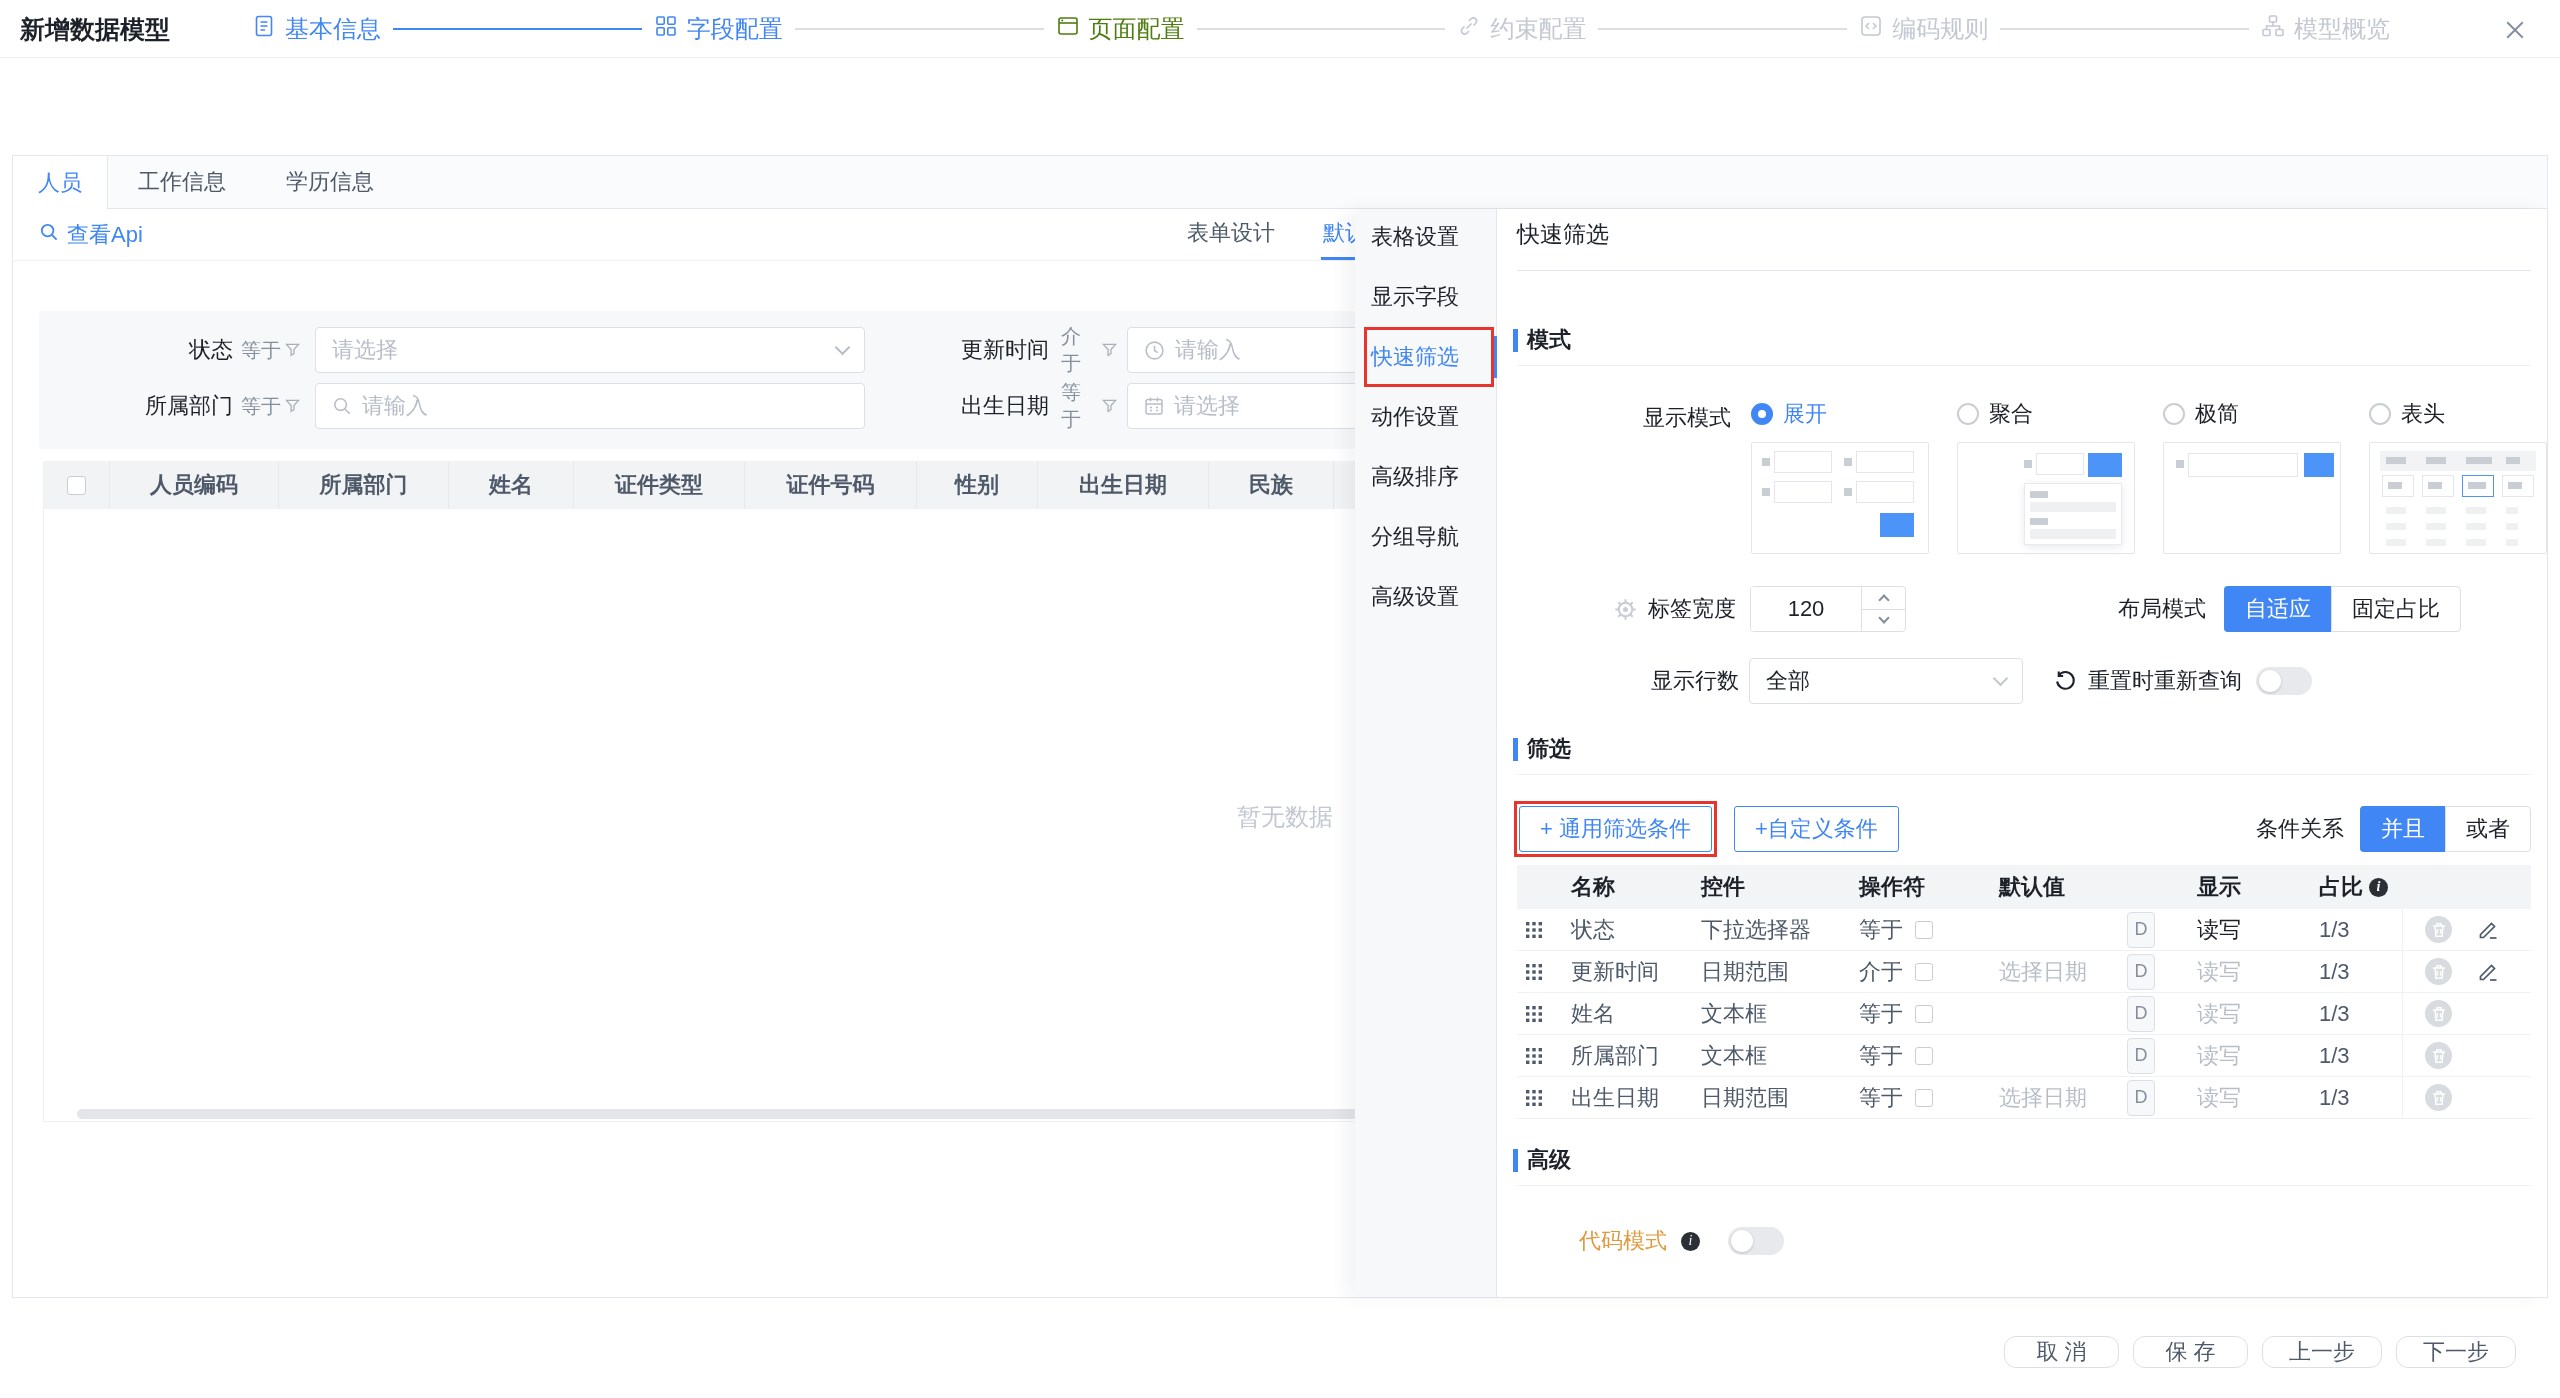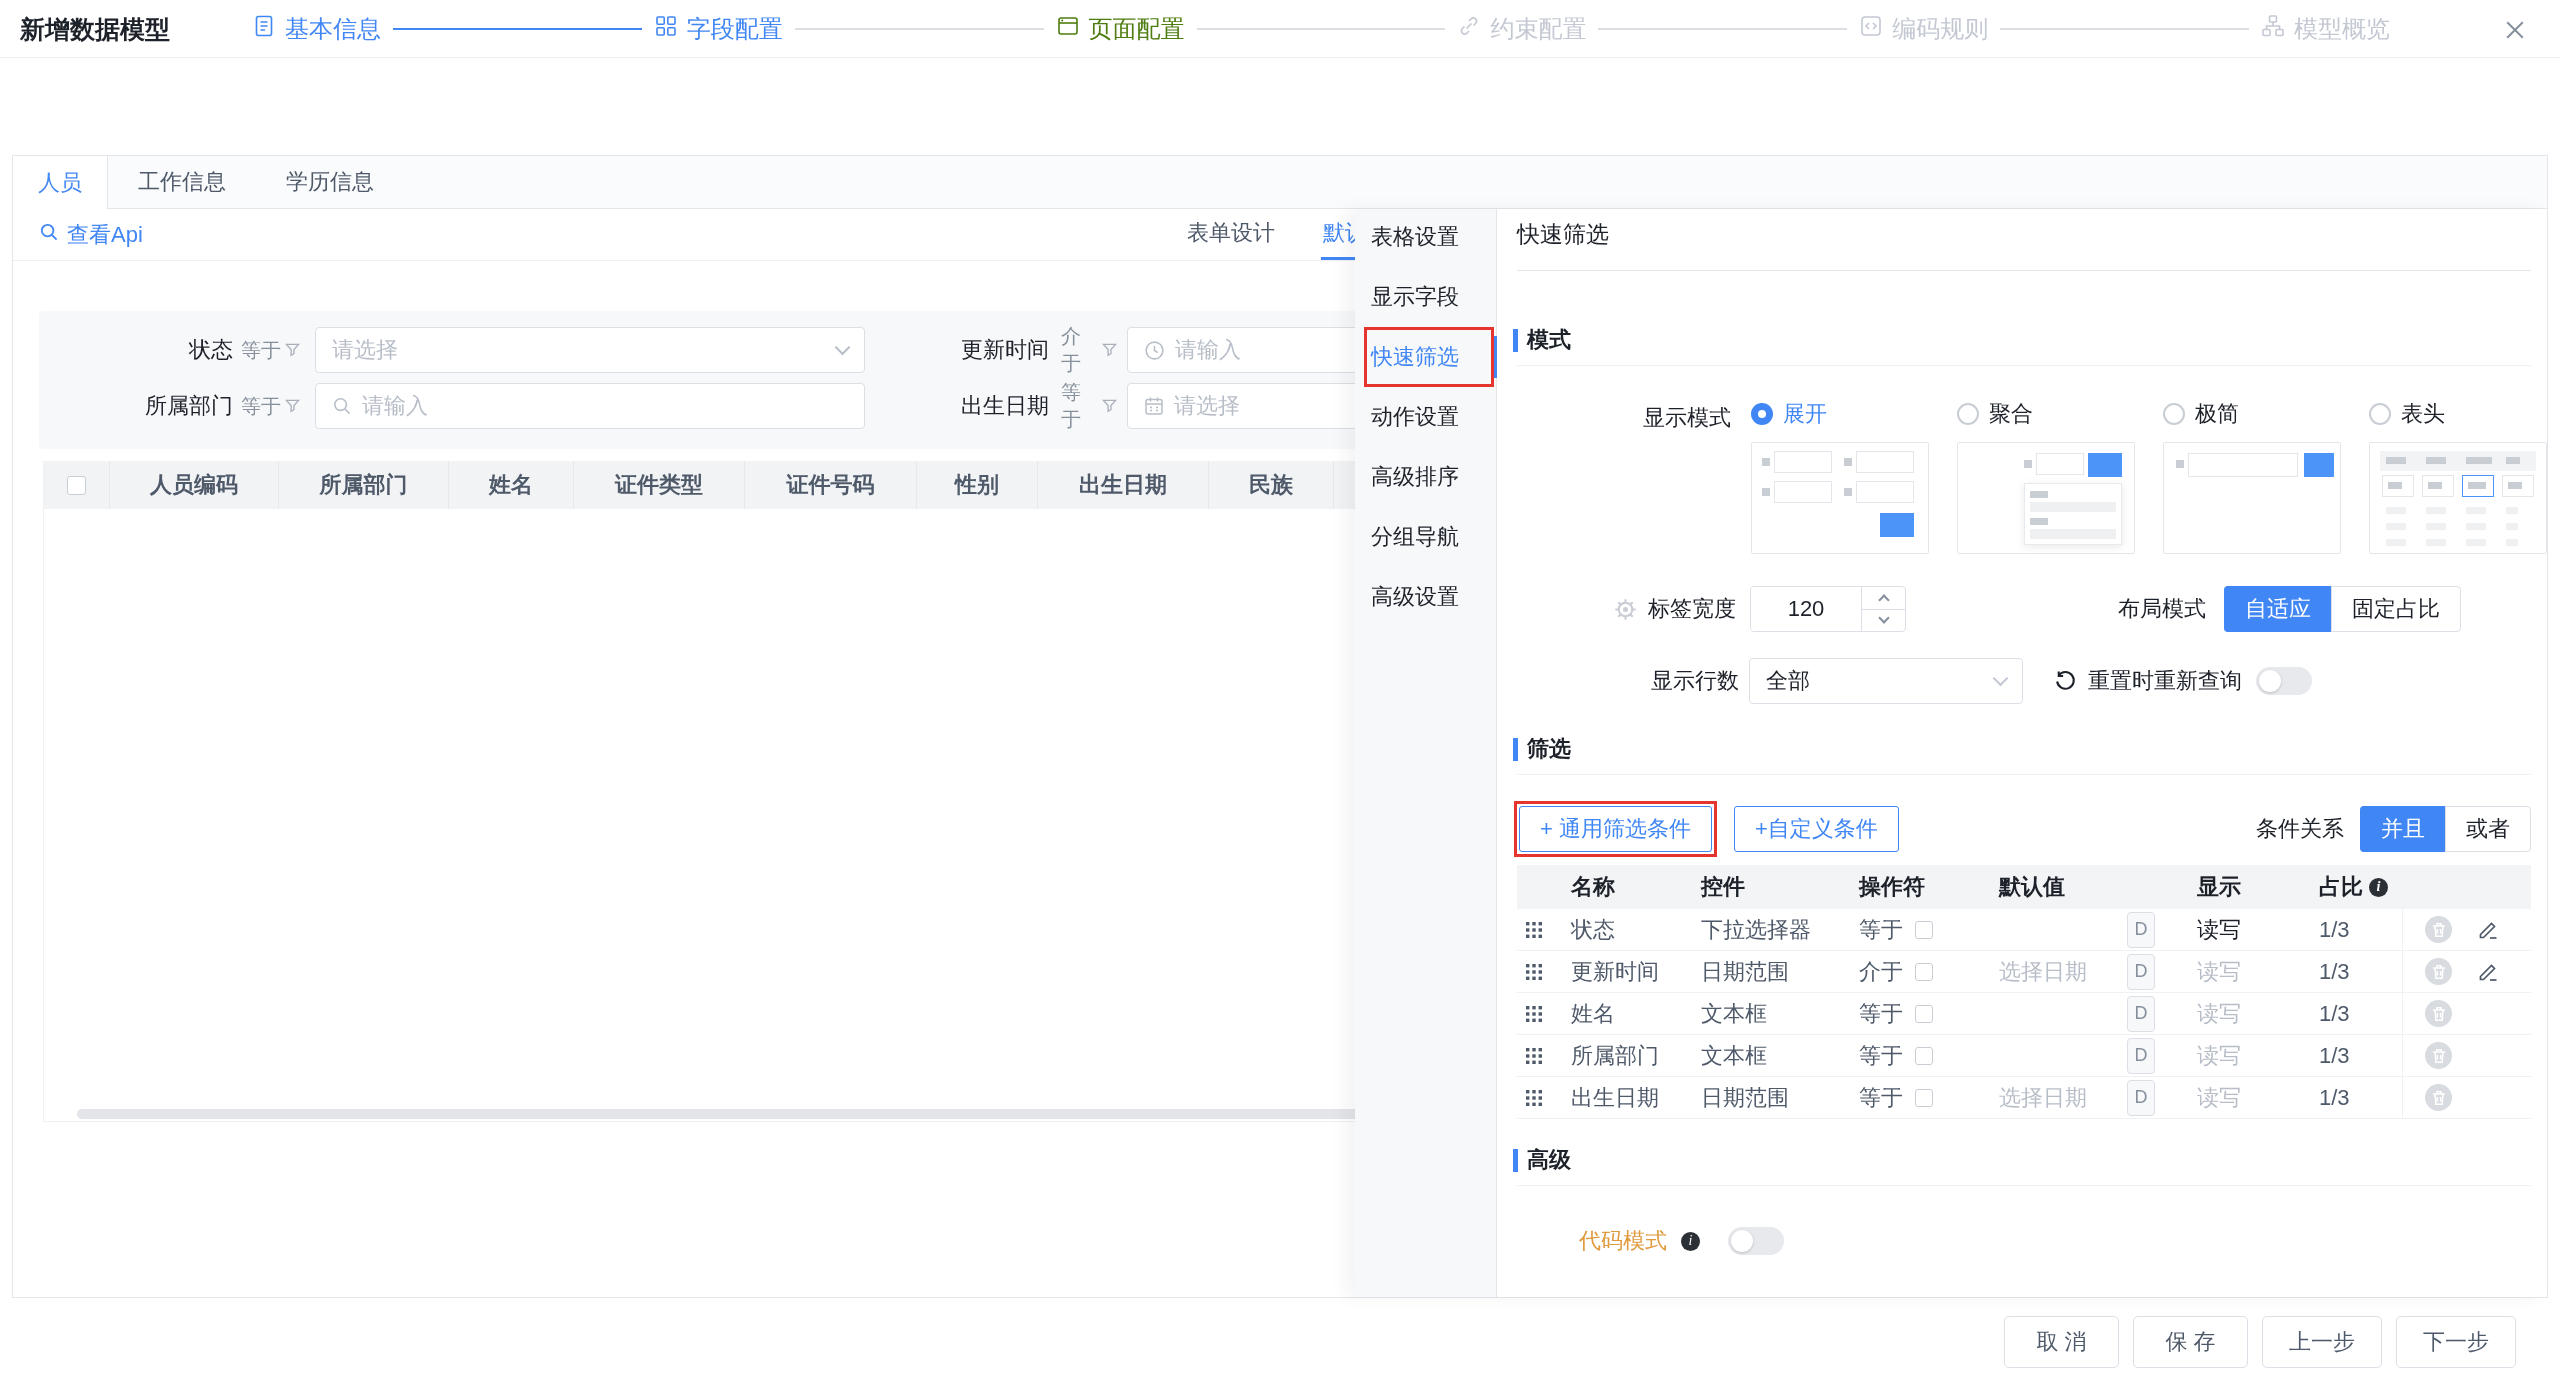--- a/index.html
+++ b/index.html
@@ -156,21 +156,21 @@
   .icon-del { width:27px; height:27px; border-radius:50%; background:#D8DBDF; display:flex; align-items:center; justify-content:center; cursor:pointer; flex:none; }
   .icon-edit { display:flex; cursor:pointer; flex:none; }
   .info-dot { width:19px; height:19px; border-radius:50%; background:#2B2F36; color:#fff; display:inline-flex; align-items:center; justify-content:center; font-size:14px; font-style:italic; font-family:"Liberation Serif",serif; flex:none; }
   .info-dot::after { content:"i"; }
 
   .code-row { margin-top:32px; display:flex; align-items:center; gap:14px; height:46px; }
   .code-label { margin-left:62px; color:#E09A3E; }
 
   
   .footer-btns { position:absolute; right:44px; bottom:30px; display:flex; gap:14px; }
-  .btn-plain { min-width:115px; height:52px; border:1px solid #DCDFE6; background:#fff; color:#4E5969; border-radius:5px; font-size:22px; display:flex; align-items:center; justify-content:center; padding:0 26px; cursor:pointer; white-space:nowrap; }
+  .btn-plain { min-width:115px; height:32px; border:1px solid #DCDFE6; background:#fff; color:#4E5969; border-radius:12px; font-size:22px; display:flex; align-items:center; justify-content:center; padding:0 26px; cursor:pointer; white-space:nowrap; }
 </style>
 </head>
 <body>
 
 <div class="page">
 
   <div class="app-header">
     <div class="app-title">新增数据模型</div>
     <div class="stepper">
       <div class="step done">
@@ -328,20 +328,21 @@
         <div class="gh-cell" style="width:170px">所属部门</div>
         <div class="gh-cell" style="width:125px">姓名</div>
         <div class="gh-cell" style="width:171px">证件类型</div>
         <div class="gh-cell" style="width:172px">证件号码</div>
         <div class="gh-cell" style="width:121px">性别</div>
         <div class="gh-cell" style="width:171px">出生日期</div>
         <div class="gh-cell" style="width:125px">民族</div>
         <div class="gh-cell"></div>
       </div>
       <div class="grid-body">
+        <div class="empty">暂无数据</div>
         <div class="hthumb"></div>
       </div>
     </div>
 
     <div class="panel">
       <div class="menu">
         <div class="menu-item">表格设置</div>
         <div class="menu-item">显示字段</div>
         <div class="menu-item active">
           <span>快速筛选</span>

